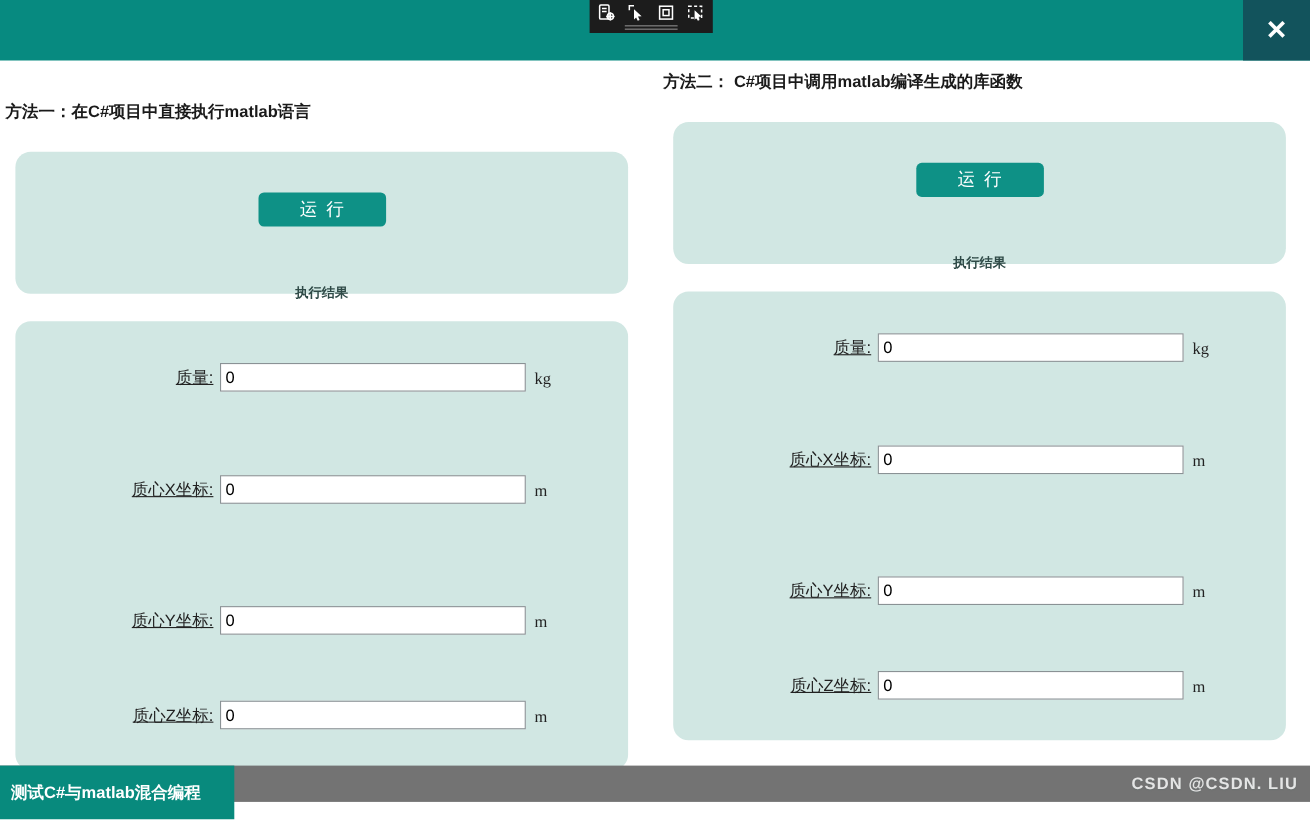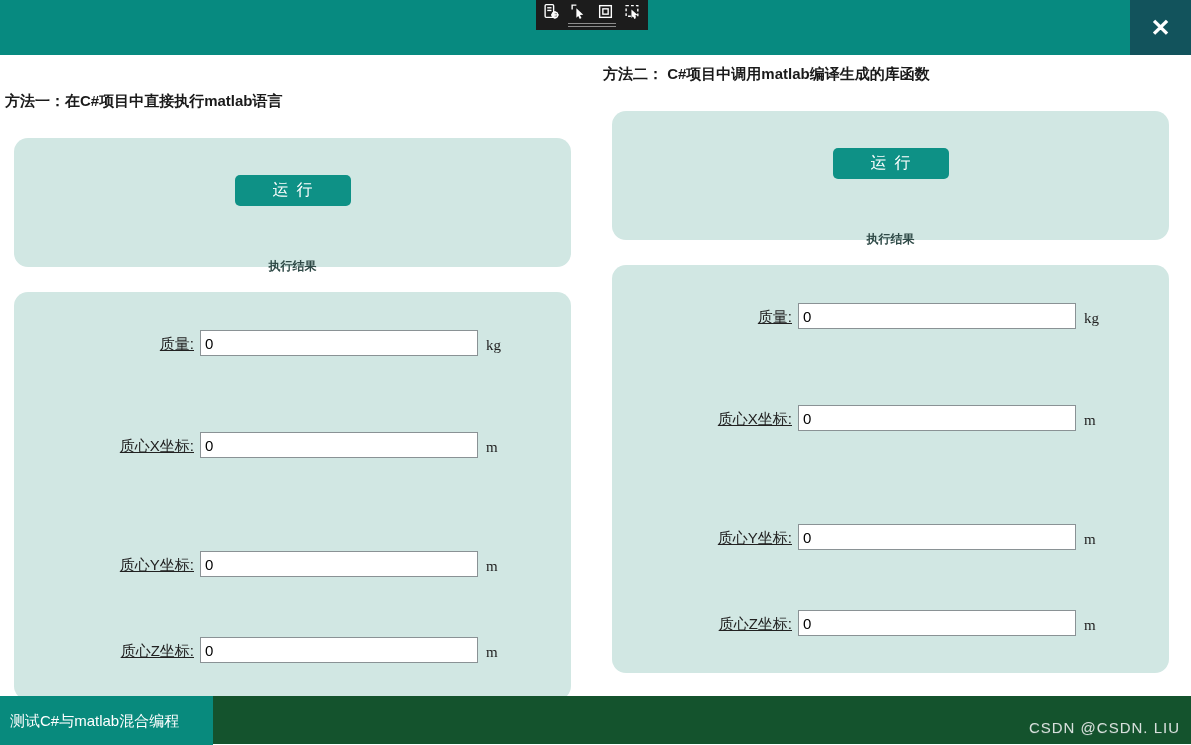--- a/index.html
+++ b/index.html
@@ -42,21 +42,21 @@
   .field-row { position: absolute; left: 0; width: 557px; height: 26px; }
   .field-row .field-label { position: absolute; left: 0; width: 180px; text-align: right;
                             font-size: 15px; color: #222222; line-height: 28px; white-space: nowrap; text-decoration: underline; }
   .field-row input { position: absolute; left: 186px; top: 0; width: 278px; height: 26px;
                      border: 1px solid #8a9295; background: #ffffff; font-size: 15px; padding: 1px 4px;
                      color: #000000; font-family: "Liberation Sans", "DejaVu Sans", sans-serif; }
   .field-row .field-unit { position: absolute; left: 472px; font-size: 15px; color: #222222; line-height: 30px; font-family: Liberation Serif, serif; }
   .row-0 { top: 38px; } .row-1 { top: 140px; } .row-2 { top: 259px; } .row-3 { top: 345px; }
 
   
-  .footer-strip { position: absolute; left: 0; top: 696px; width: 1191px; height: 48px; background: #14532d; }
+  .footer-strip { position: absolute; left: 0; top: 696px; width: 1191px; height: 33px; background: #737373; font-weight: bold; }
   .footer-tab { position: absolute; left: 0; top: 0; width: 213px; height: 49px; background: #088a7d;
                 color: #ffffff; font-size: 15px; line-height: 49px; padding-left: 10px; cursor: pointer; }
   .watermark { position: absolute; right: 11px; bottom: 8px; font-size: 15px; color: rgba(255,255,255,0.82);
                text-shadow: 0 1px 1px rgba(90,110,105,0.35); letter-spacing: 1px; }
 </style>
 </head>
 <body>
 
 <div class="app">
 

